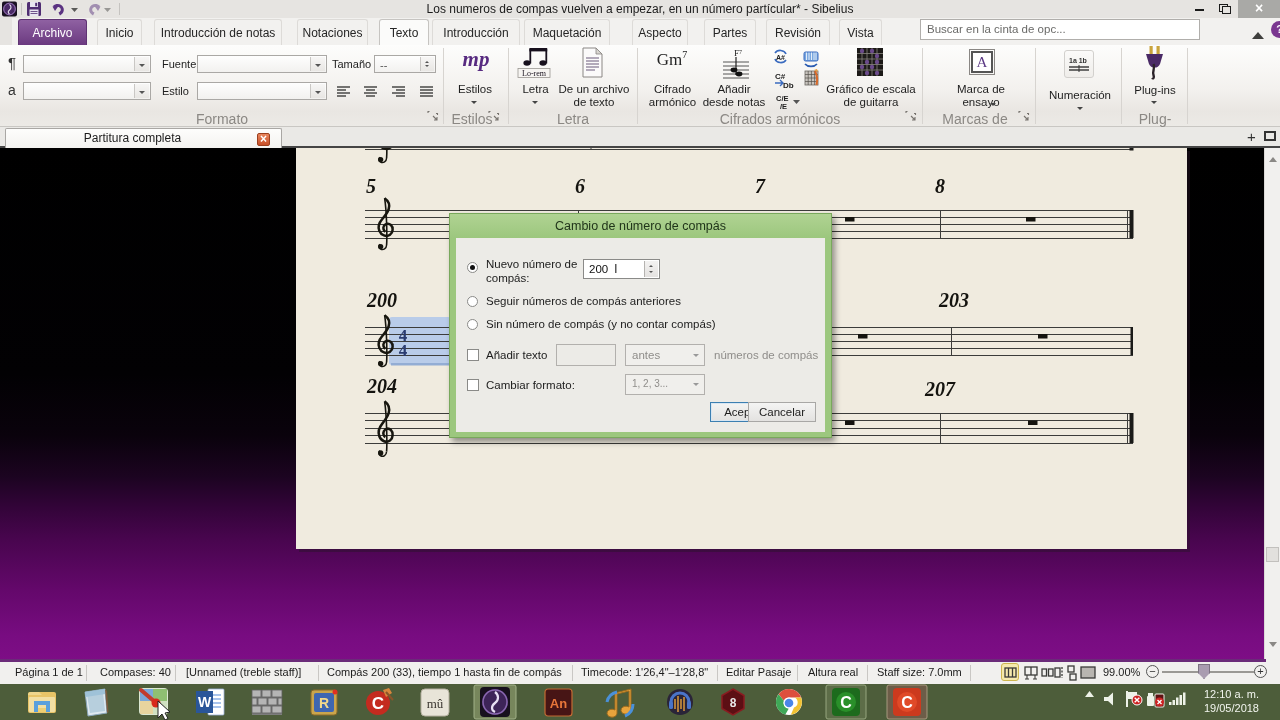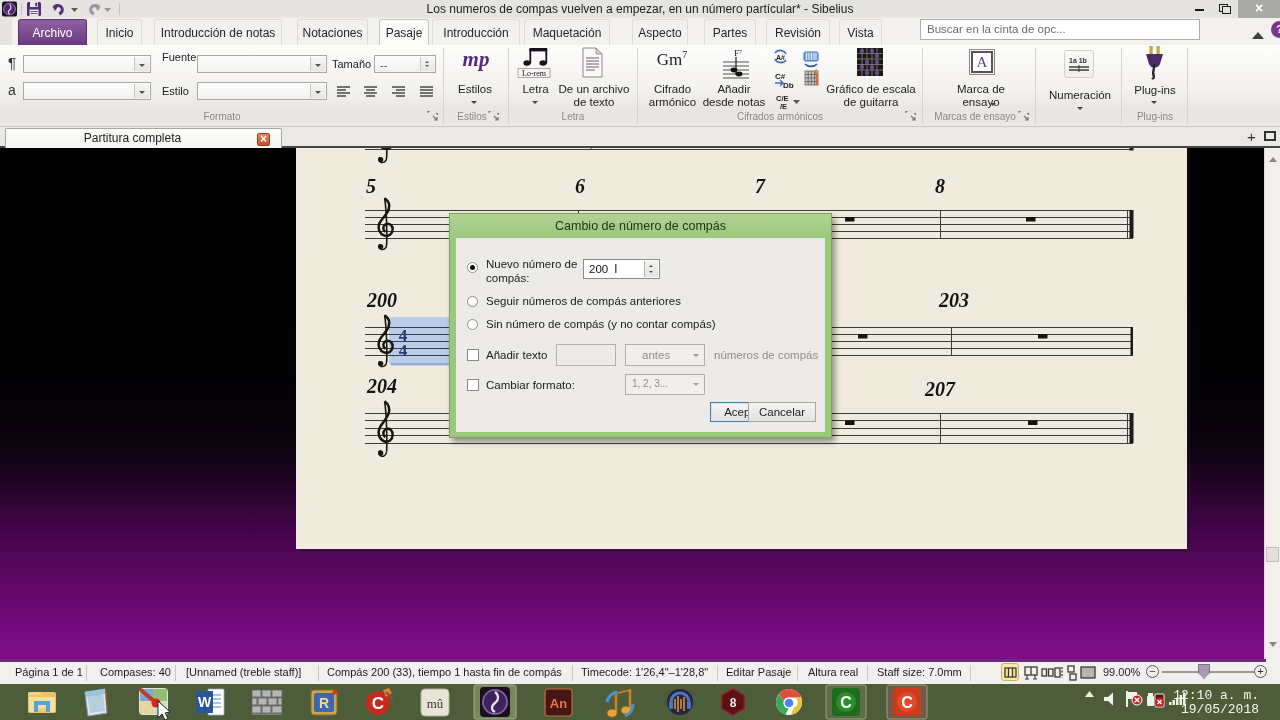--- a/index.html
+++ b/index.html
@@ -13,21 +13,21 @@
 
 
 #tabrow { position:absolute; left:12px; top:18px; width:1280px; height:27px; background:#f2f1ef; }
 .rtab { position:absolute; top:1px; height:26px; line-height:26px; text-align:center; font-size:12px; color:#262626; border:1px solid #dddbd8; border-bottom:none; border-radius:3px 3px 0 0; background:#f2f1ef; }
 #tab-archivo { background:linear-gradient(#8f61a2,#6b3a80); color:#fff; border-color:#5f3373; }
 #tab-texto { background:#fbfbfa; border-color:#c6c4c1; }
 
 
 #ribbon { position:absolute; left:0; top:45px; width:1280px; height:82px; background:linear-gradient(#fdfdfc,#f3f1ee 55%,#e9e6e2 82%,#eceae6); border-bottom:1px solid #c9c7c3; }
 .gsep { position:absolute; top:3px; height:76px; width:1px; background:#d7d4d0; }
-.glabel { position:absolute; top:66px; height:14px; font-size:10px; color:#8b8884; text-align:center; }
+.glabel { position:absolute; top:66px; height:14px; font-size:14px; color:#8b8884; text-align:center; }
 .rlabel { position:absolute; font-size:11px; color:#1e1e1e; }
 .btnlabel { position:absolute; font-size:11.5px; color:#1e1e1e; text-align:center; line-height:12.5px; }
 .combo { position:absolute; height:18px; background:linear-gradient(#fefefe,#f2f1ef); border:1px solid #aaa8a5; }
 .combo .arr { position:absolute; right:1px; top:1px; bottom:1px; width:15px; background:linear-gradient(#f7f6f5,#e8e6e3); border-left:1px solid #c9c7c4; }
 .combo .arr:after { content:""; position:absolute; left:4px; top:7px; border:3.5px solid transparent; border-top-color:#555; }
 .spin { position:absolute; right:1px; top:1px; bottom:1px; width:14px; background:linear-gradient(#f7f6f5,#e8e6e3); border-left:1px solid #c9c7c4; }
 .spin:before { content:""; position:absolute; left:4px; top:2px; border:2.5px solid transparent; border-bottom-color:#555; }
 .spin:after { content:""; position:absolute; left:4px; bottom:2px; border:2.5px solid transparent; border-top-color:#555; }
 .dropdownarrow { position:absolute; width:0; height:0; border:3.5px solid transparent; border-top-color:#444; }
 
@@ -53,21 +53,21 @@
 .dbtn { position:absolute; width:68px; height:20px; background:linear-gradient(#f4f4f3,#e3e2e0); border:1px solid #a8a7a5; font-size:11.5px; color:#1c1c1c; text-align:center; line-height:18px; }
 
 
 #statusline { position:absolute; left:0; top:659px; width:1266px; height:3px; background:#6b2b79; }
 #statusbar { position:absolute; left:0; top:662px; width:1280px; height:22px; background:#f1f0ee; font-size:11px; color:#1b1b1b; }
 .sdiv { position:absolute; top:3px; height:16px; width:1px; background:#c9c7c4; }
 .stext { position:absolute; top:4px; white-space:nowrap; }
 
 
 #taskbar { position:absolute; left:0; top:684px; width:1280px; height:36px; background:#4d5d3a; }
-.traytxt { position:absolute; color:#f2f5ee; font-size:13px; white-space:nowrap;font-family:Liberation Mono, monospace; }
+.traytxt { position:absolute; color:#f2f5ee; font-size:11px; white-space:nowrap; }
 </style></head>
 <body>
 <div id="root">
 
   <div id="titlebar">
     <svg width="240" height="18" viewBox="0 0 240 18" style="position:absolute;left:0;top:0;">
       <rect x="2" y="1.5" width="15" height="15" rx="2" fill="#1a1222"></rect>
       <circle cx="9.5" cy="9" r="6.5" fill="#4a2a66"></circle>
       <circle cx="9.5" cy="9" r="5.8" fill="none" stroke="#9a7ab8" stroke-width="1"></circle>
       <path d="M9.5 4.5 C 11.5 6, 11.5 8.5, 9.5 10 C 7.8 11.3, 7.8 13, 9.5 14" stroke="#e8e2f0" stroke-width="1.1" fill="none"></path>
@@ -97,39 +97,39 @@
     <div class="abs" style="left:1219px;top:4px;width:9px;height:8px;border:1px solid #1a1a1a;background:#e6e4e1;"></div>
     <div class="abs" style="left:1222px;top:6px;width:9px;height:8px;border:1px solid #1a1a1a;background:#e6e4e1;"></div>
     <div id="btn-close">×</div>
   </div>
 
   <div id="tabrow">
     <div class="rtab" id="tab-archivo" style="left:6px;width:69px;">Archivo</div>
     <div class="rtab" style="left:85px;width:45px;">Inicio</div>
     <div class="rtab" style="left:142px;width:128px;">Introducción de notas</div>
     <div class="rtab" style="left:285px;width:71px;">Notaciones</div>
-    <div class="rtab" id="tab-texto" style="left:367px;width:50px;">Pasaje</div>
+    <div class="rtab" id="tab-texto" style="left:367px;width:50px;">Texto</div>
     <div class="rtab" style="left:420px;width:88px;">Introducción</div>
     <div class="rtab" style="left:512px;width:86px;">Maquetación</div>
     <div class="rtab" style="left:620px;width:56px;">Aspecto</div>
     <div class="rtab" style="left:692px;width:52px;">Partes</div>
     <div class="rtab" style="left:754px;width:64px;">Revisión</div>
     <div class="rtab" style="left:827px;width:43px;">Vista</div>
     <div class="abs" style="left:908px;top:1px;width:280px;height:21px;background:#fff;border:1px solid #b0aeab;font-size:11.5px;color:#6a6a68;line-height:19px;padding-left:6px;">Buscar en la cinta de opc...</div>
     <div class="abs" style="left:1240px;top:8px;width:0;height:0;border:6px solid transparent;border-bottom:7px solid #3f3f3d;"></div>
     <div class="abs" style="left:1259px;top:3px;width:17px;height:17px;border-radius:50%;background:#7a3790;color:#fff;font-size:11px;font-weight:bold;text-align:center;line-height:17px;">?</div>
   </div>
 
   <div id="ribbon">
 
     <div class="abs" style="left:8px;top:9px;font-size:15px;color:#333;">¶</div>
     <div class="combo" style="left:23px;top:10px;width:128px;">
         <div class="arr"></div>
       </div>
-    <div class="rlabel" style="left:162px;top:6px;">Fuente</div>
+    <div class="rlabel" style="left:162px;top:13px;">Fuente</div>
     <div class="combo" style="left:197px;top:10px;width:130px;">
         <div class="arr"></div>
       </div>
     <div class="rlabel" style="left:332px;top:13px;">Tamaño</div>
     <div class="combo" style="left:374px;top:10px;width:62px;">
         <div class="spin"></div>
         <span style="position:absolute;left:5px;top:3px;font-size:11px;color:#555;">--</span>
       </div>
     <div class="abs" style="left:8px;top:37px;font-size:14px;color:#333;">a</div>
     <div class="combo" style="left:23px;top:37px;width:128px;">
@@ -413,21 +413,21 @@
             <div class="spin" style="width:14px;background:linear-gradient(#f3f2f1,#e4e2e0);border-left:1px solid #b5b3b0;"></div>
           </div>
           <div class="radio" style="left:11px;top:58px;"></div>
           <div class="dlg-txt" style="left:30px;top:57px;">Seguir números de compás anteriores</div>
           <div class="radio" style="left:11px;top:81px;"></div>
           <div class="dlg-txt" style="left:30px;top:80px;">Sin número de compás (y no contar compás)</div>
           <div class="check" style="left:11px;top:111px;"></div>
           <div class="dlg-txt" style="left:30px;top:111px;">Añadir texto</div>
           <div class="abs" style="left:100px;top:106px;width:60px;height:22px;background:#ecebe7;border:1px solid #b2b0ad;"></div>
           <div class="abs" style="left:169px;top:106px;width:80px;height:22px;background:#f0efec;border:1px solid #b2b0ad;">
-            <span style="position:absolute;left:16px;top:4px;font-size:11.5px;color:#8f8d8a;">antes</span>
+            <span style="position:absolute;left:6px;top:4px;font-size:11.5px;color:#8f8d8a;">antes</span>
             <div class="dropdownarrow" style="right:5px;top:9px;border-top-color:#999;"></div>
           </div>
           <div class="dlg-gray" style="left:258px;top:111px;">números de compás</div>
           <div class="check" style="left:11px;top:141px;"></div>
           <div class="dlg-txt" style="left:30px;top:141px;">Cambiar formato:</div>
           <div class="abs" style="left:169px;top:136px;width:80px;height:21px;background:#f0efec;border:1px solid #b2b0ad;">
             <span style="position:absolute;left:6px;top:3px;font-size:10px;color:#8f8d8a;">1, 2, 3...</span>
             <div class="dropdownarrow" style="right:5px;top:8px;border-top-color:#999;"></div>
           </div>
           <div class="dbtn" style="left:214px;top:164px;border:1px solid #3c7fb1;box-shadow:inset 0 0 0 1px #d8e6f2;line-height:18px;margin-left:40px;">Aceptar</div>

